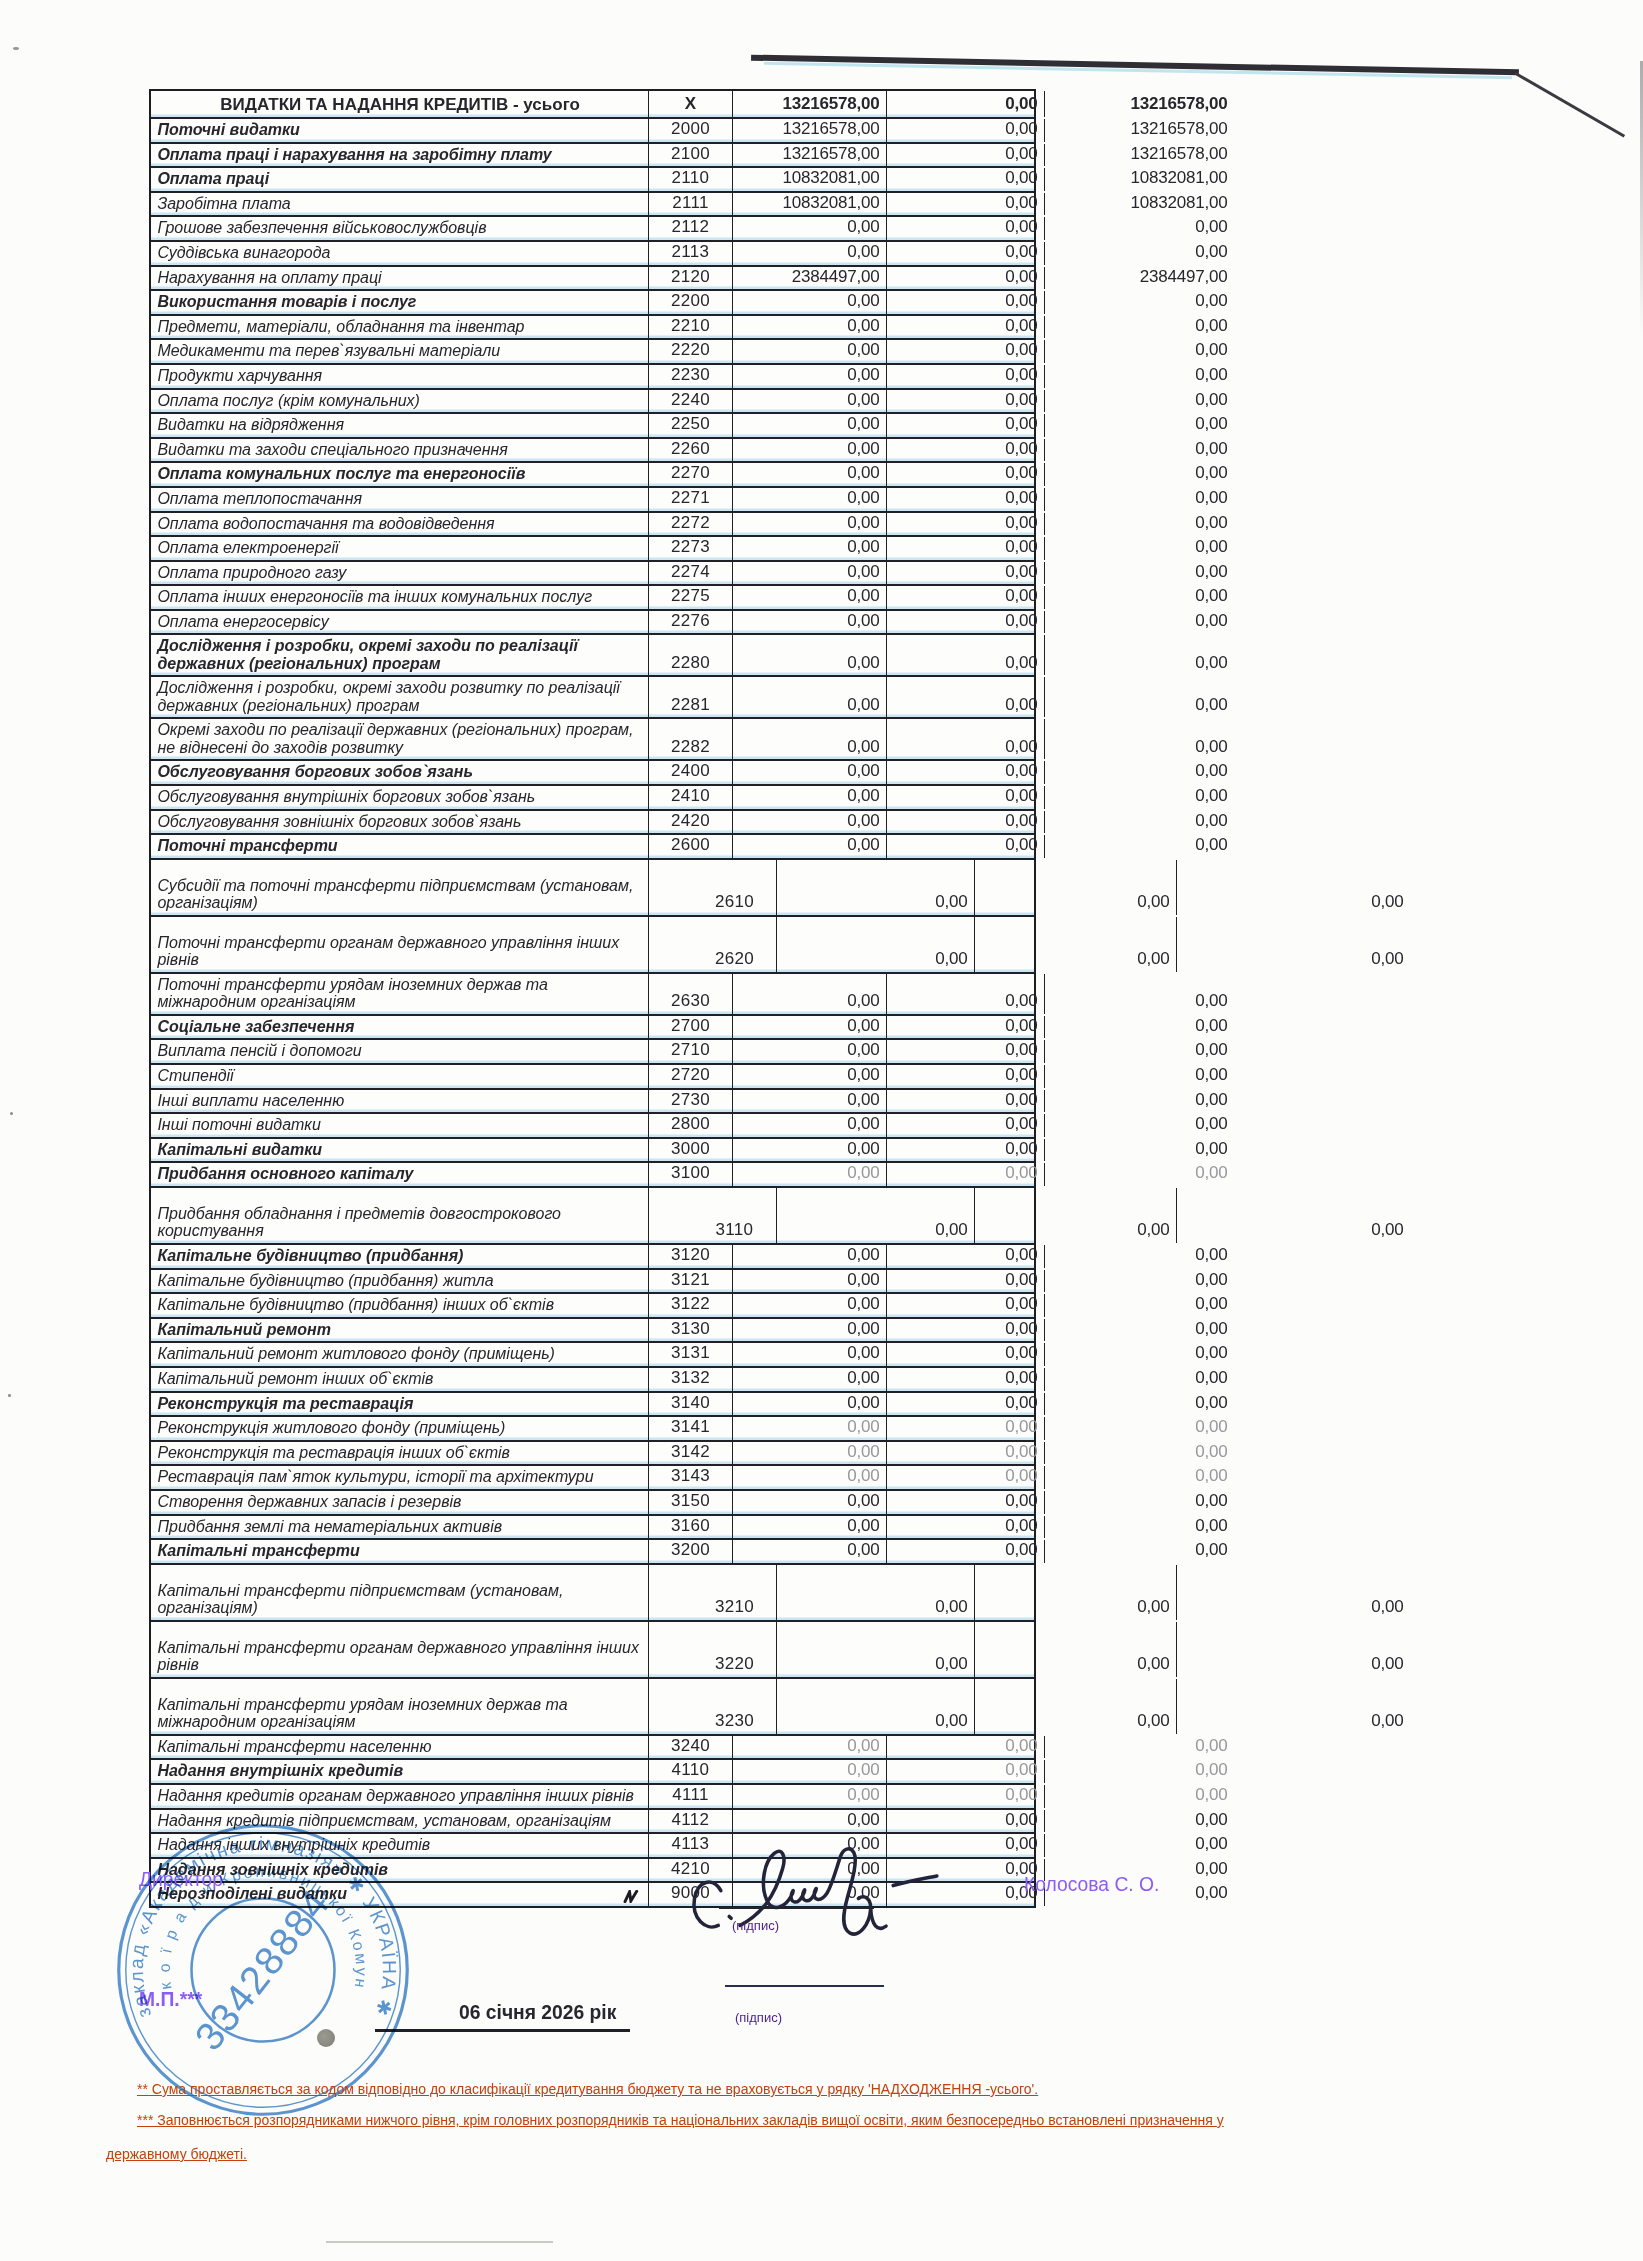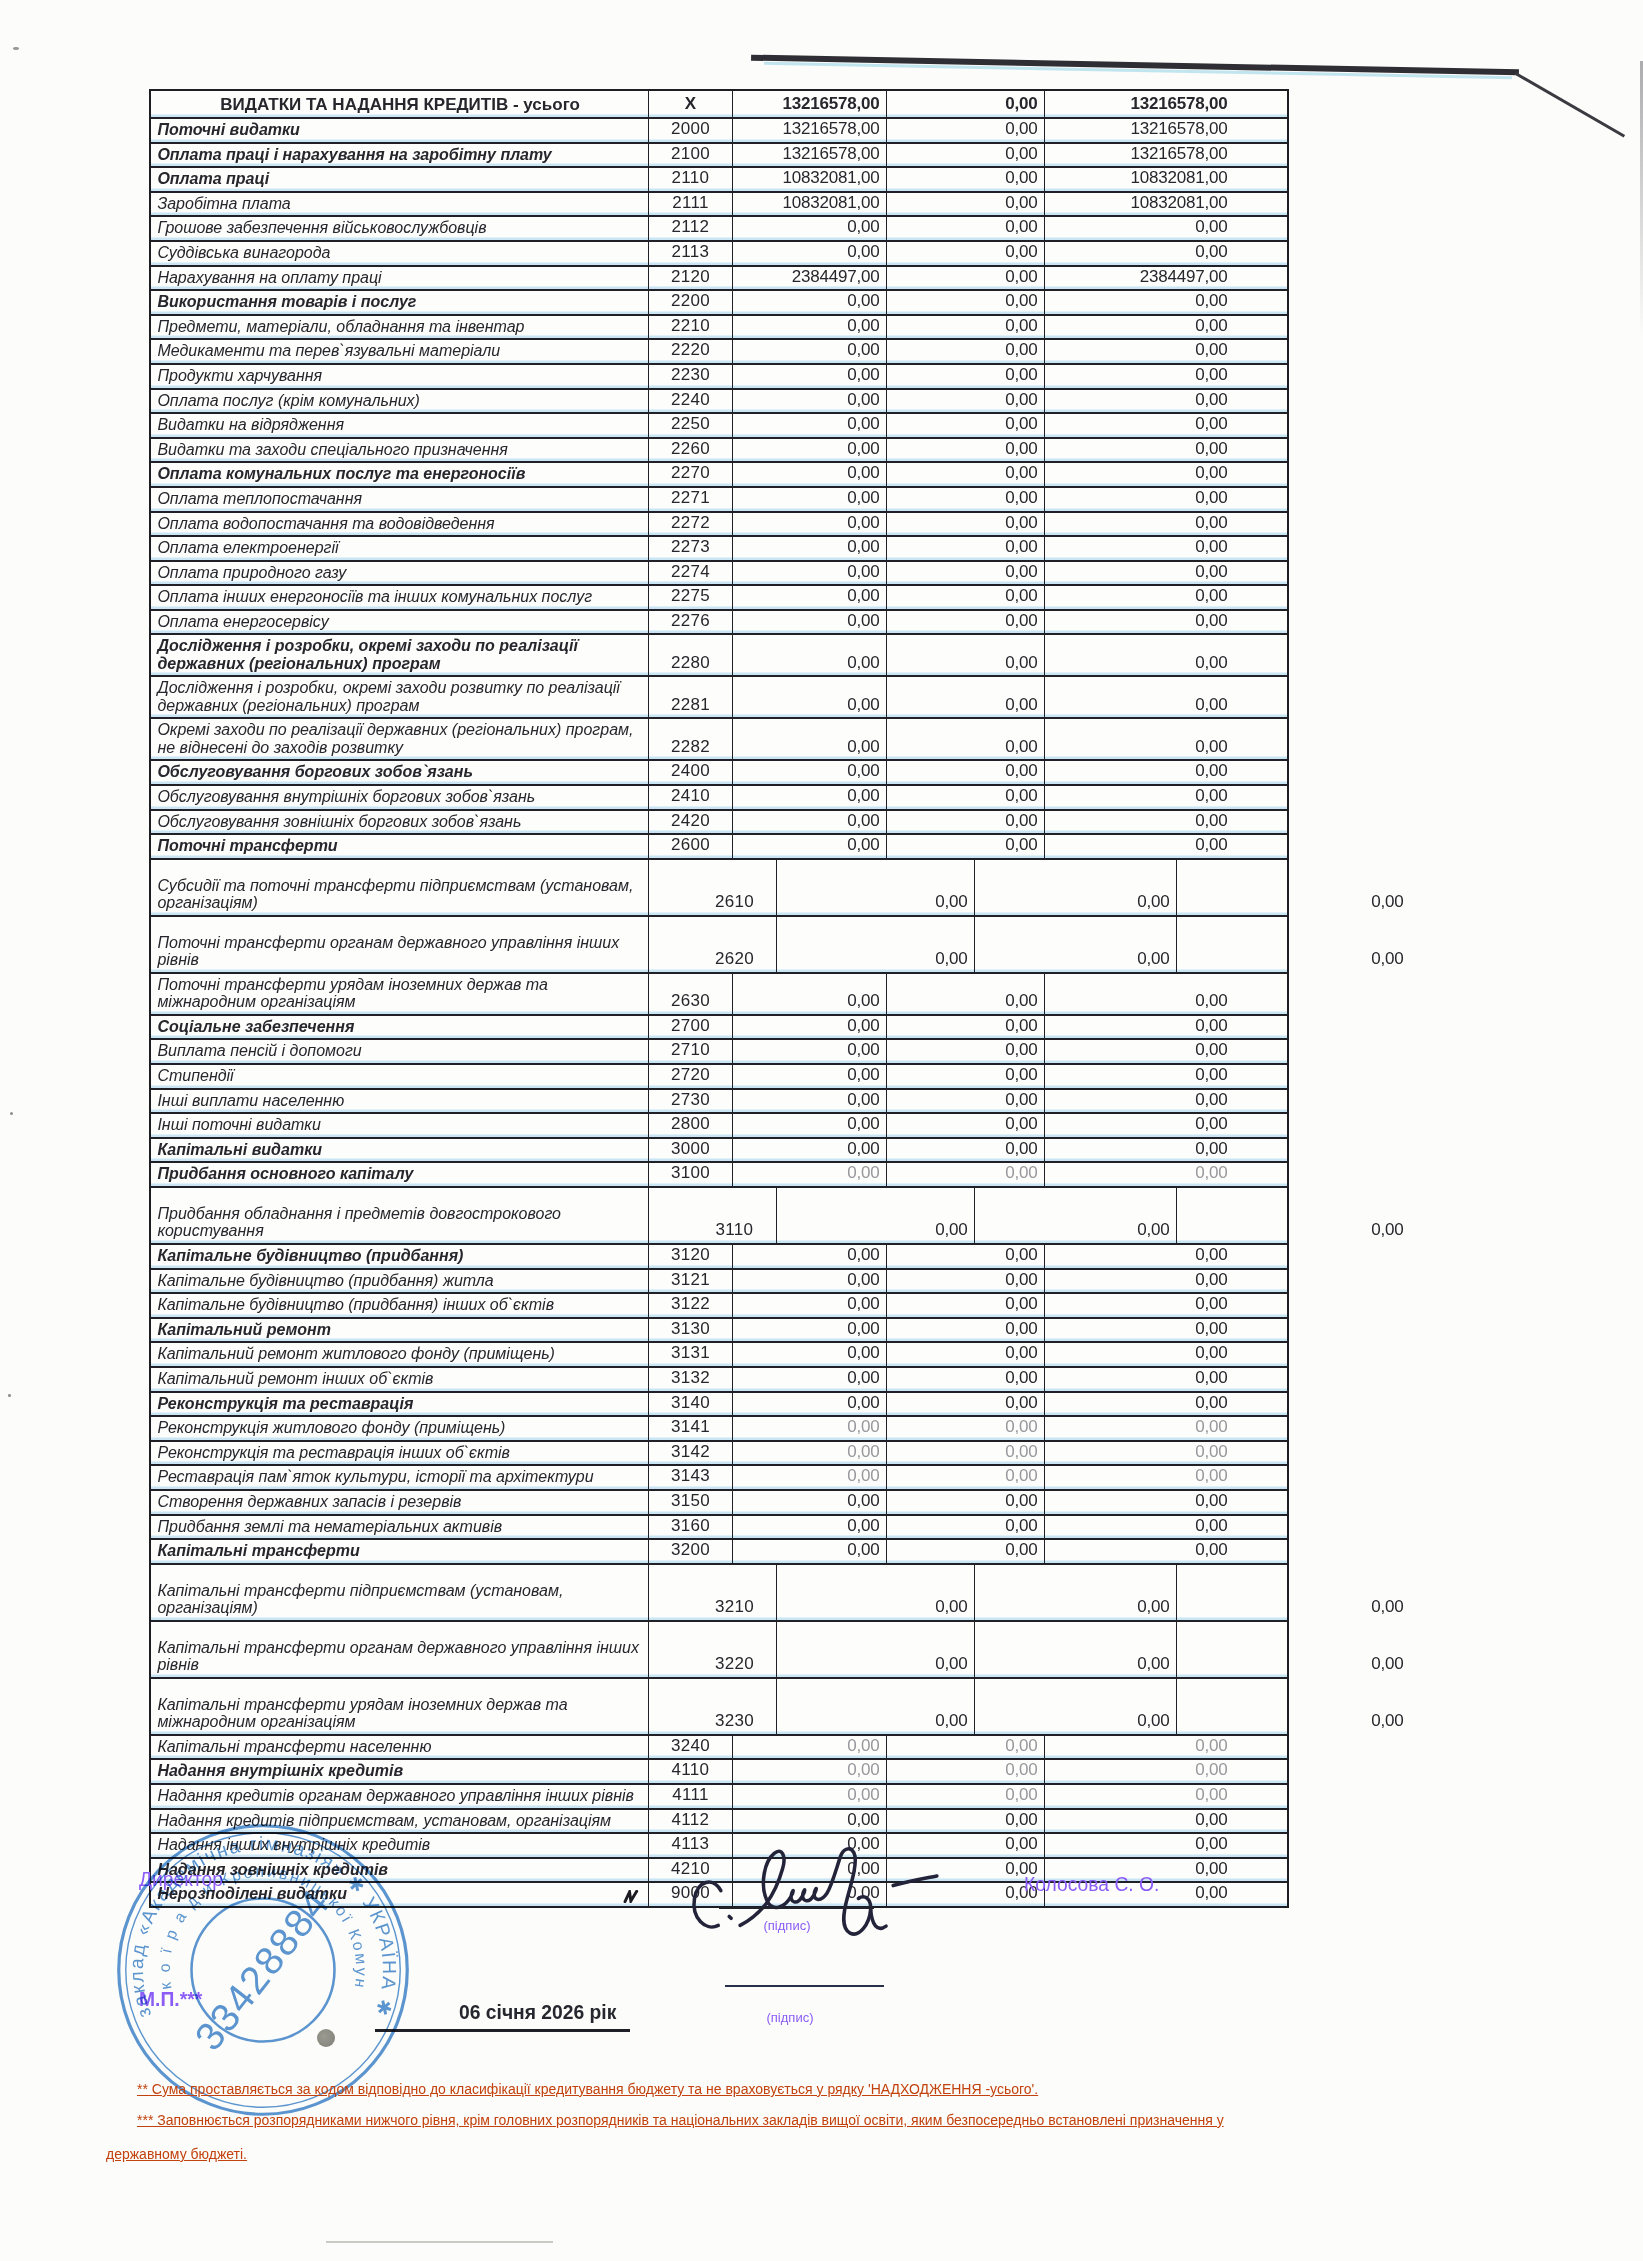--- a/index.html
+++ b/index.html
@@ -4,21 +4,21 @@
 <style>
   html,body{margin:0;padding:0;}
   body{
     width:1644px;height:2261px;position:relative;overflow:hidden;
     background:#fcfcfa;
     font-family:"Liberation Sans",sans-serif;
     color:#26262c;
   }
   
   .btable{
-    position:absolute;left:149px;top:89px;width:1140px;
+    position:absolute;left:149px;top:89px;width:887px;
     box-sizing:border-box;border:2.6px solid #1d1d22;background:#fdfdfc;
   }
   .trow{
     display:grid;grid-template-columns:498px 84px 154px 158px 189px;
     border-bottom:2.6px solid #202026;position:relative;
     box-shadow:inset 0 -4.5px 0 -1.9px rgba(125,195,235,.40);
   }
   .trow:last-child{border-bottom:none;}
   .h1{min-height:19.3px;}
   .h2{min-height:40px;}
@@ -34,21 +34,21 @@
   .b .lblc{font-weight:700;}
   .codec{justify-content:center;font-size:17px;padding-bottom:2.6px;letter-spacing:0.3px;}
   .hdr .codec{font-weight:700;}
   .numc{justify-content:flex-end;font-size:17px;padding:0 6.4px 2.6px 0;letter-spacing:-0.2px;}
   .hdr .numc{font-weight:700;}
   .light .numc{color:#97979c;}
   .penmark{margin-left:auto;flex:none;margin-right:2.6px;}
   
   .abs{position:absolute;}
   .plain{font-size:19.3px;color:#8b5cf6;}
-  .capt{font-size:13px;color:#8b5cf6;width:110px;text-align:center;}
+  .capt{font-size:13px;color:#4c1d95;width:110px;}
   .sline{background:#23232e;height:1.9px;}
   .mp{font-weight:600;}
   .date{font-weight:700;font-size:19.3px;color:#26262e;}
   .dateline{background:#1f1f28;height:2.6px;}
   
   .fnote{font-size:14px;color:#c2410c;white-space:nowrap;text-decoration:underline;}
   
   .band-top{position:absolute;left:751px;top:62px;width:768px;height:5.8px;background:#2e2e34;transform:rotate(1.1deg);}
   .band-top-cyan{position:absolute;left:764px;top:69px;width:748px;height:3.2px;background:#9fd8ea;opacity:.65;transform:rotate(1.1deg);}
   .corner-diag{position:absolute;left:1516px;top:72px;width:126px;height:2.6px;background:#3a3a40;transform:rotate(30deg);transform-origin:left top;}

